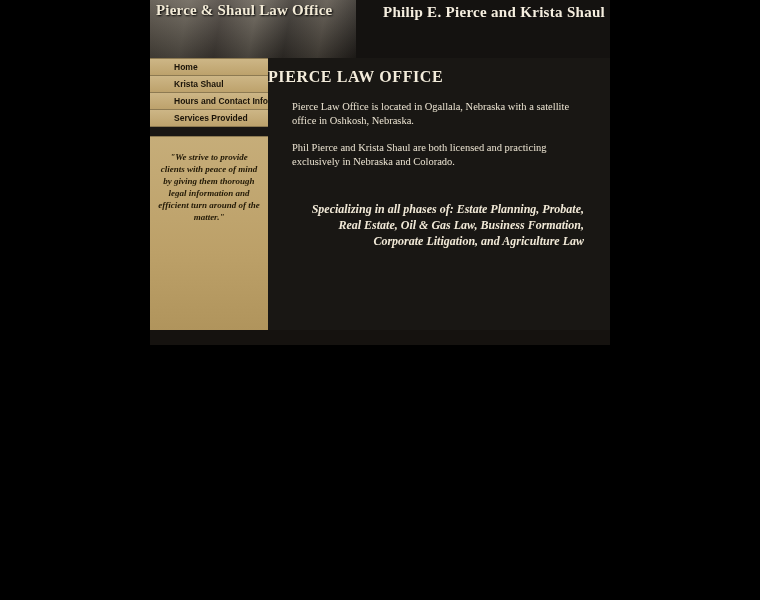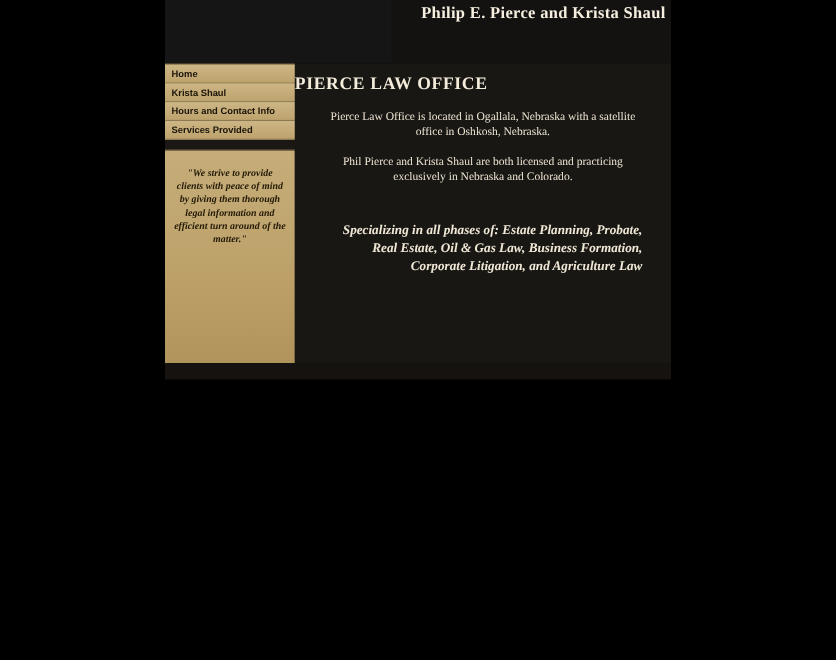--- a/index.html
+++ b/index.html
@@ -95,21 +95,21 @@
   }
   .nav {
     width: 118px;
     background: #c4ab77;
     border-top: 1px solid #8d7a52;
   }
   .nav-item {
     display: block;
     height: 14px;
     line-height: 14px;
-    padding: 1px 0 1px 6px;
+    padding: 1px 0 1px 24px;
     font-family: "Liberation Sans", sans-serif;
     font-size: 8.5px;
     font-weight: bold;
     color: #1b1409;
     border-bottom: 1px solid #8d7a52;
     background: linear-gradient(180deg, #cdb686 0%, #bda26c 100%);
     text-decoration: none;
     cursor: pointer;
   }
 
@@ -146,21 +146,21 @@
     margin: 10px 0 0 0;
     text-align: left;
     color: #f3ecdb;
     font-family: "Liberation Serif", serif;
     font-weight: bold;
     font-size: 16px;
     letter-spacing: 0.6px;
   }
   .para {
     margin: 14px 24px 0 24px;
-    text-align: center;
+    text-align: left;
     color: #ece4d2;
     font-family: "Liberation Serif", serif;
     font-size: 10.5px;
     line-height: 14px;
   }
   .para.second {
     margin-top: 13px;
   }
   .specialize {
     margin: 32px 26px 0 26px;
@@ -180,20 +180,23 @@
     height: 15px;
     background: #15120f;
   }
 </style>
 </head>
 <body>
 
 <div class="page">
 
   <div class="header">
+    <div class="header-left">
+      <div class="brand">Pierce &amp; Shaul Law Office</div>
+    </div>
     <div class="header-right">
       <div class="header-title">Philip E. Pierce and Krista Shaul</div>
     </div>
   </div>
 
   <div class="body-wrap">
 
     <div class="sidebar">
       <div class="nav">
         <a class="nav-item" href="#">Home</a>

